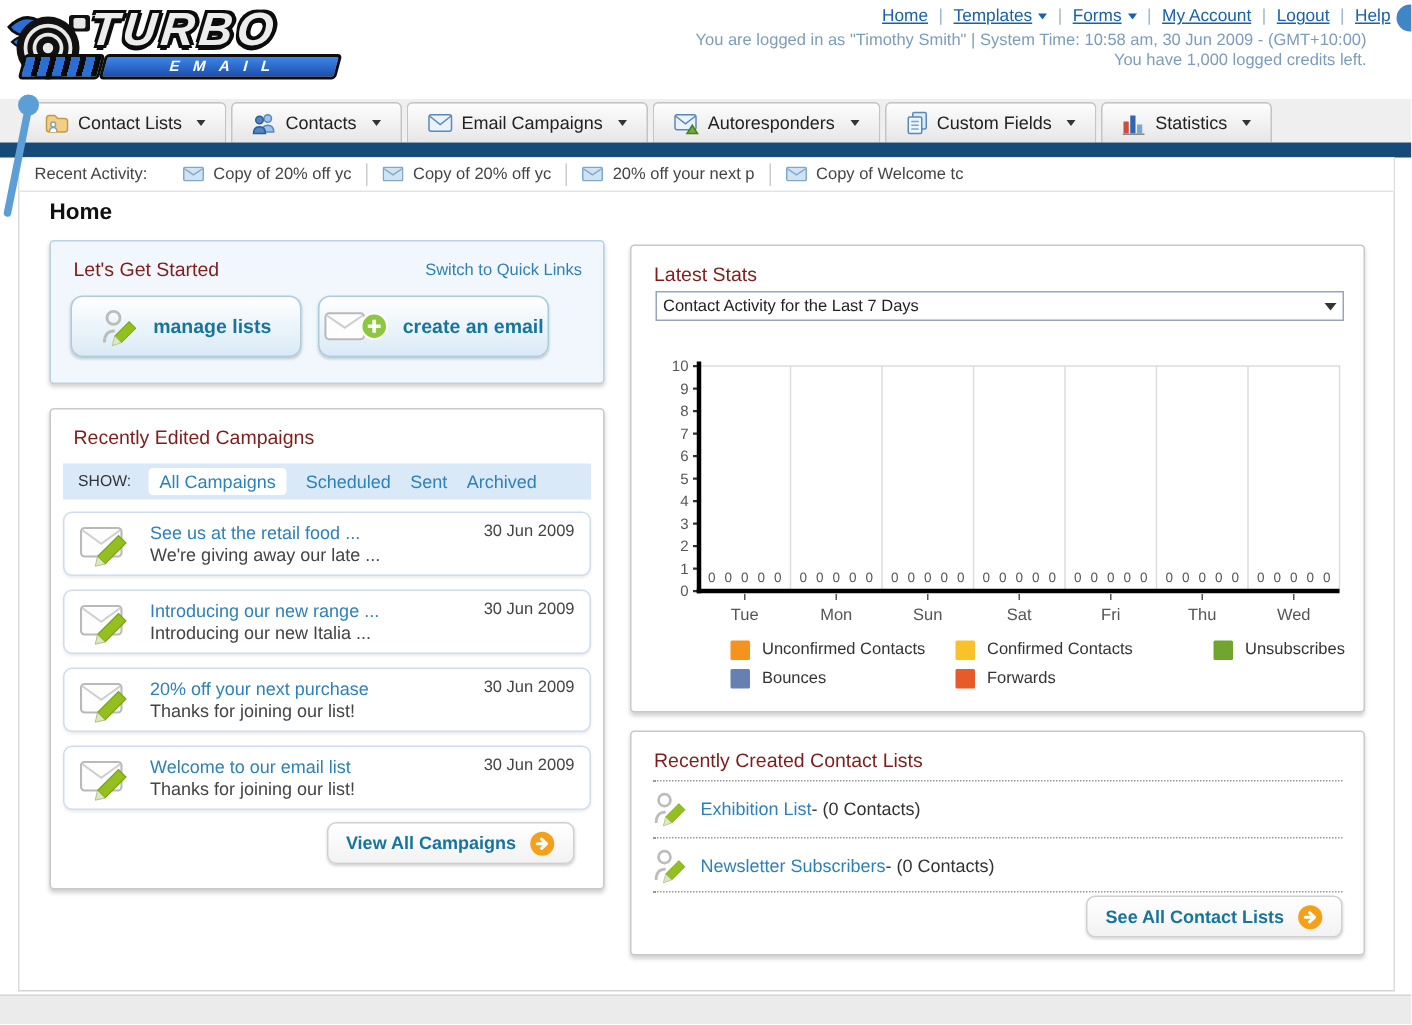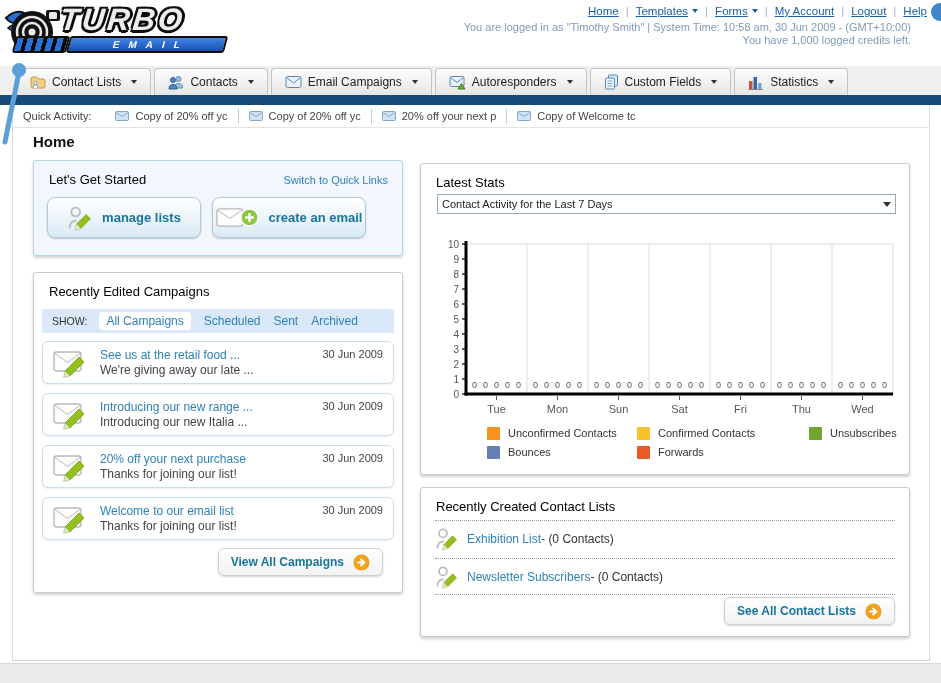--- a/index.html
+++ b/index.html
@@ -47,21 +47,21 @@
     border-bottom:1px solid #e3e3e3; display:flex; align-items:center; font-size:11px; background:#fff; }
   .ra-label { margin-left:10px; margin-right:14px; color:#444; }
   .ra-item { display:flex; align-items:center; gap:6px; padding:0 10px; color:#444; cursor:pointer; height:15px; }
   .ra-item + .ra-item { border-left:1px solid #ccc; }
 
   .page-title { position:absolute; top:133px; left:33px; font-size:15px; font-weight:bold; color:#111; }
 
   
   .panel { position:absolute; background:#fff; border:1px solid #c9c9c9; border-radius:3px;
     box-shadow:0 2px 3px rgba(0,0,0,0.18); }
-  .panel-title { position:absolute; left:15px; top:11px; font-size:13px; color:#000000; }
+  .panel-title { position:absolute; left:15px; top:11px; font-size:13px; color:#7f1d1d; }
 
   .gs-panel { top:160px; left:33px; width:370px; height:96px; background:#f1f7fc; border-color:#b9d2e4; }
   .gs-link { position:absolute; right:14px; top:13px; font-size:11px; color:#2e81b8; text-decoration:none; cursor:pointer; }
   .gs-btn-row { position:absolute; left:13px; top:36px; display:flex; gap:11px; }
   .gs-btn { width:154px; height:41px; display:flex; align-items:center; justify-content:center; gap:9px;
     background:linear-gradient(#ffffff,#d9eaf5); border:1px solid #aecadd; border-radius:8px;
     box-shadow:0 1px 2px rgba(0,0,0,0.2); color:#17749c; font-size:13px; font-weight:bold; cursor:pointer; }
 
   .camp-panel { top:272px; left:33px; width:370px; height:321px; }
   .tabstrip { position:absolute; left:8px; right:8px; top:36px; height:24px; background:#d9e9f7;
@@ -210,21 +210,21 @@
       </svg>
       <span>Statistics</span>
       <span class="caret-dn"></span>
     </div>
   </div>
   <div class="navybar"></div>
 
   <div class="content-frame"></div>
 
   <div class="recentbar">
-    <span class="ra-label">Quick Activity:</span>
+    <span class="ra-label">Recent Activity:</span>
     <span class="ra-item">
       <svg width="14" height="10" viewBox="0 0 14 10">
           <rect x="0.5" y="0.5" width="13" height="9" rx="1" fill="#cfe3f3" stroke="#7fa8cc"></rect>
           <path d="M1 1.5 L7 5.5 L13 1.5" fill="none" stroke="#7fa8cc"></path>
         </svg>
       <span>Copy of 20% off yc</span>
     </span>
     <span class="ra-item">
       <svg width="14" height="10" viewBox="0 0 14 10">
           <rect x="0.5" y="0.5" width="13" height="9" rx="1" fill="#cfe3f3" stroke="#7fa8cc"></rect>

